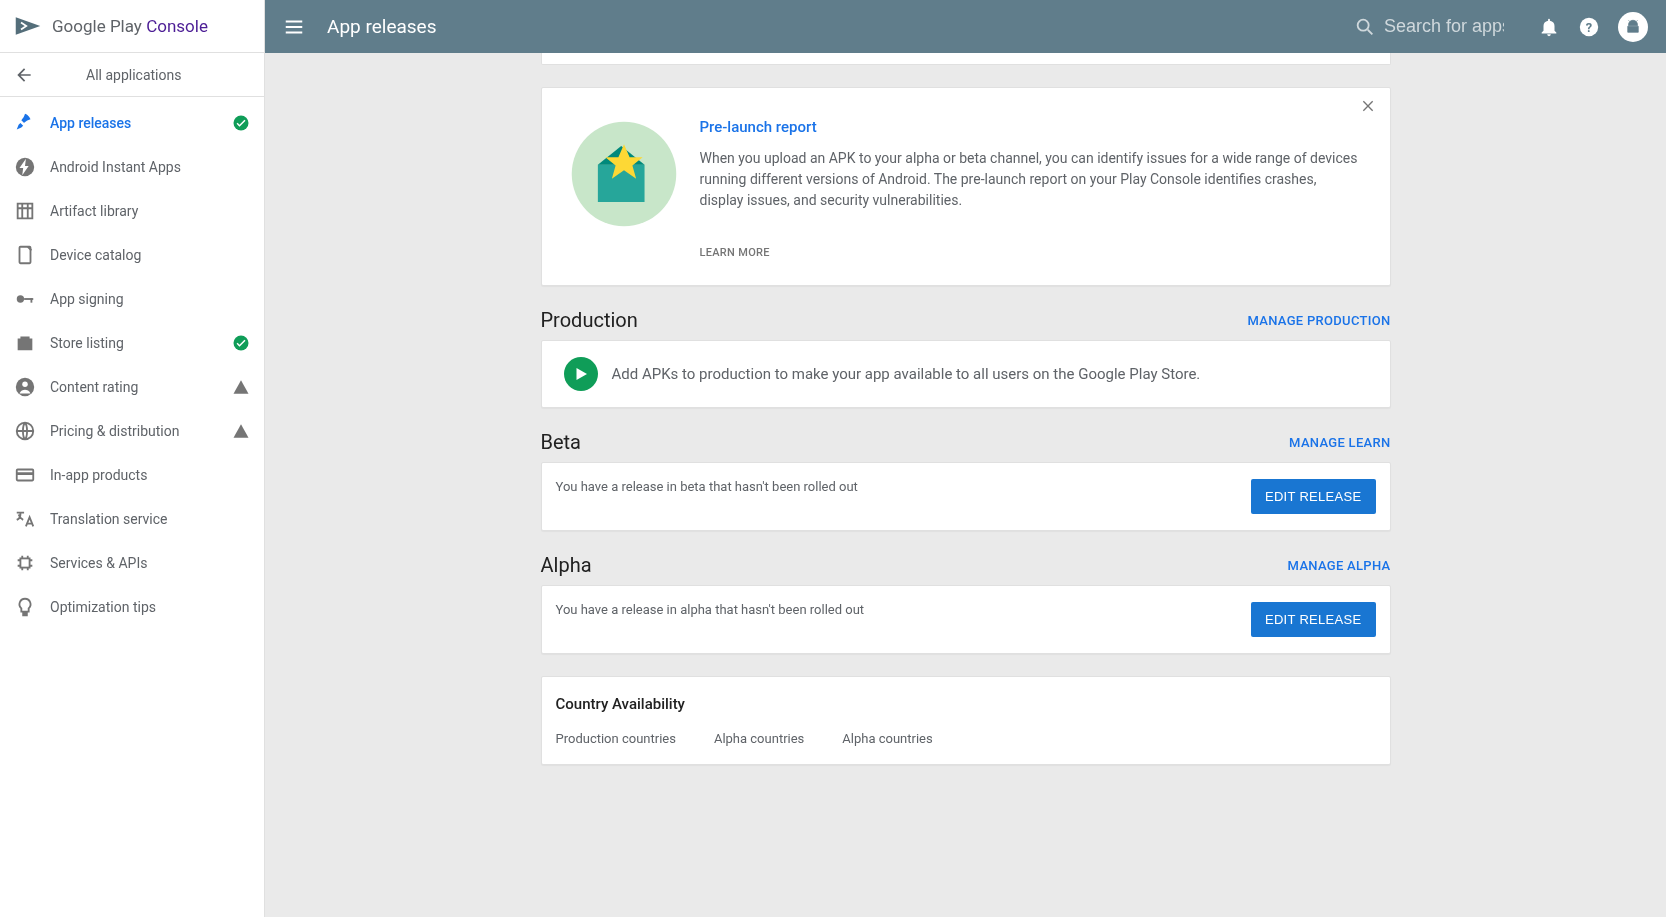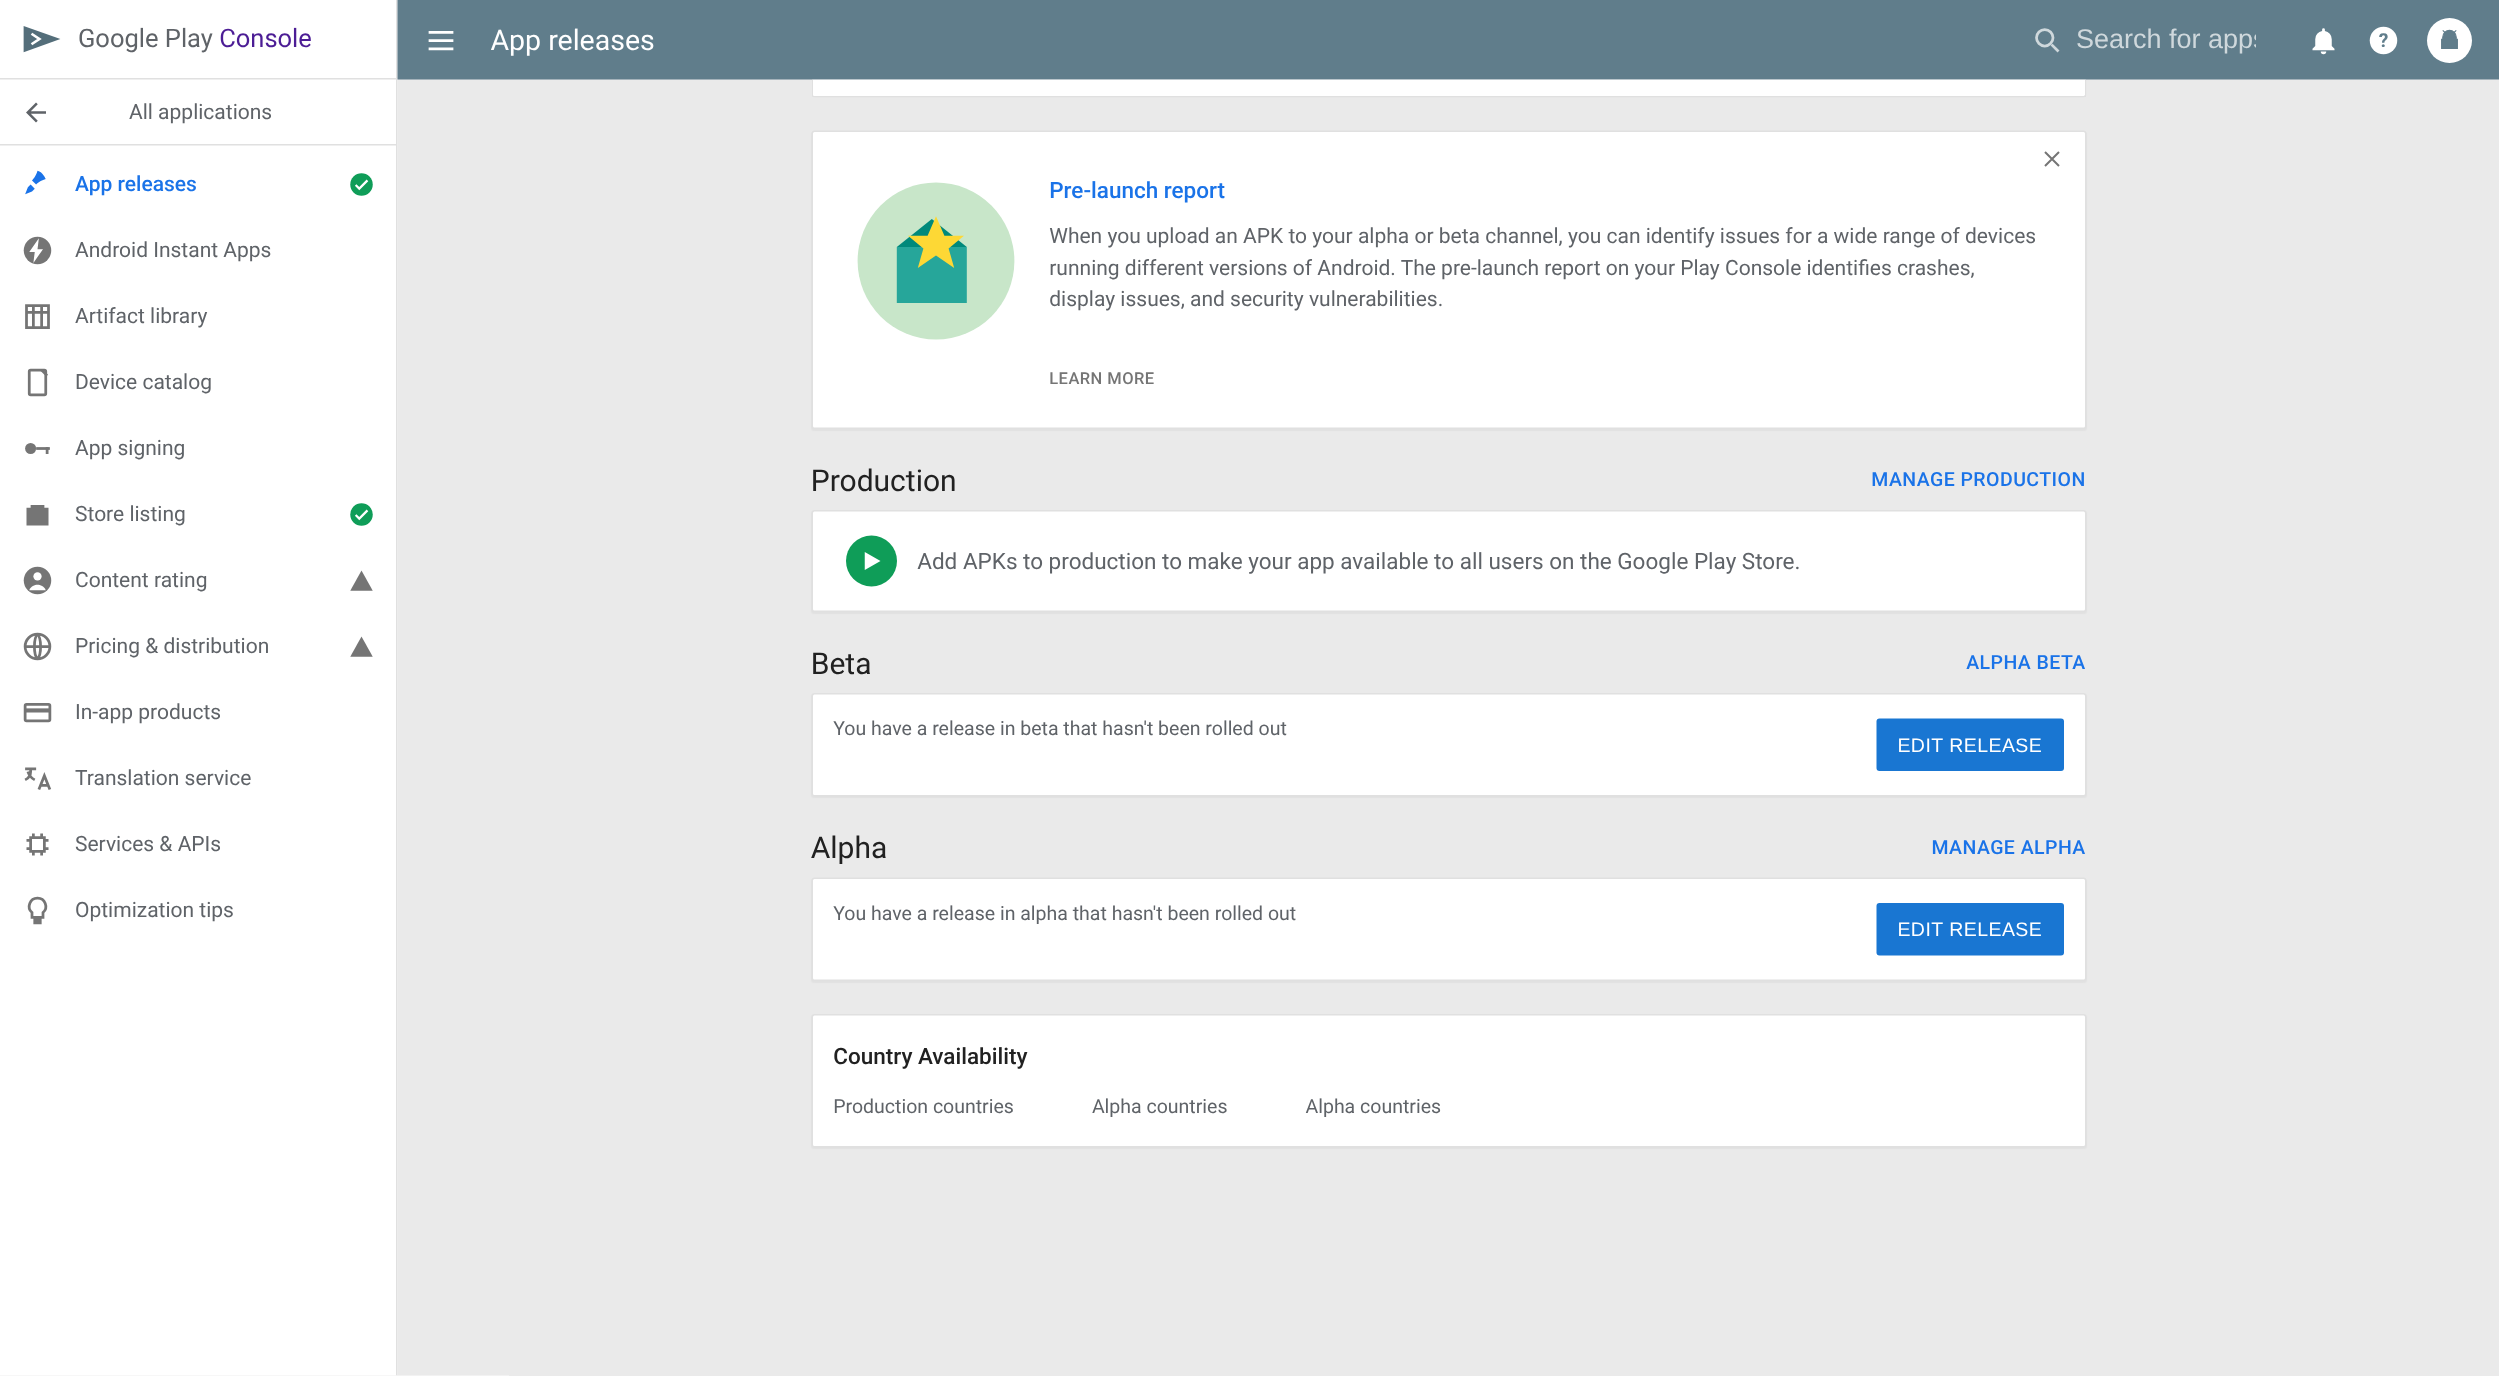--- a/index.html
+++ b/index.html
@@ -46,21 +46,21 @@
   .manage-link { color: #1a73e8; font-size: 13px; font-weight: 500; letter-spacing: 0.3px; cursor: pointer; }
   .prod-card { display: flex; align-items: center; padding: 16px 22px; text-align: right; }
   .play-circle { width: 34px; height: 34px; border-radius: 50%; background: #0f9d58; display: flex; align-items: center; justify-content: center; margin-right: 14px; flex-shrink: 0; }
   .play-circle svg { width: 18px; height: 18px; fill: #fff; }
   .prod-card span { font-size: 15px; color: #5f6368; }
   .status-card { display: flex; justify-content: space-between; padding: 16px 14px 16px 14px; }
   .status-card .msg { font-size: 13px; color: #5f6368; }
   .btn-primary { background: #1976d2; color: #fff; font-size: 13px; font-weight: 500; letter-spacing: 0.3px; border: none; padding: 10px 14px; border-radius: 2px; cursor: pointer; }
   .country-card { padding: 18px 14px 18px 14px; }
   .country-card h3 { font-size: 15px; font-weight: 500; color: #212121; margin-bottom: 18px; }
-  .tabs { display: flex; gap: 52px; font-size: 13px; color: #5f6368; text-align: right; }
+  .tabs { display: flex; gap: 38px; font-size: 13px; color: #5f6368; text-align: right; }
   .tabs span { cursor: pointer; }
   .cut-card { height: 12px; background:#fff; border:1px solid #e0e0e0; border-top:none; border-radius: 0 0 2px 2px; margin-bottom: 22px;}
 </style>
 </head>
 <body>
 
 <div class="app">
   <aside class="sidebar">
     <div class="sidebar-logo">
       <svg class="logo-icon" viewBox="0 0 32 24">
@@ -233,21 +233,21 @@
           <div class="play-circle">
             <svg viewBox="0 0 24 24">
                 <polygon points="6,4 20,12 6,20"></polygon>
               </svg>
           </div>
           <span>Add APKs to production to make your app available to all users on the Google Play Store.</span>
         </div>
 
         <div class="section-head">
           <h2>Beta</h2>
-          <span class="manage-link">ALPHA BETA</span>
+          <span class="manage-link">MANAGE LEARN</span>
         </div>
         <div class="card status-card">
           <span class="msg">You have a release in beta that hasn't been rolled out</span>
           <button class="btn-primary">EDIT RELEASE</button>
         </div>
 
         <div class="section-head">
           <h2>Alpha</h2>
           <span class="manage-link">MANAGE ALPHA</span>
         </div>

